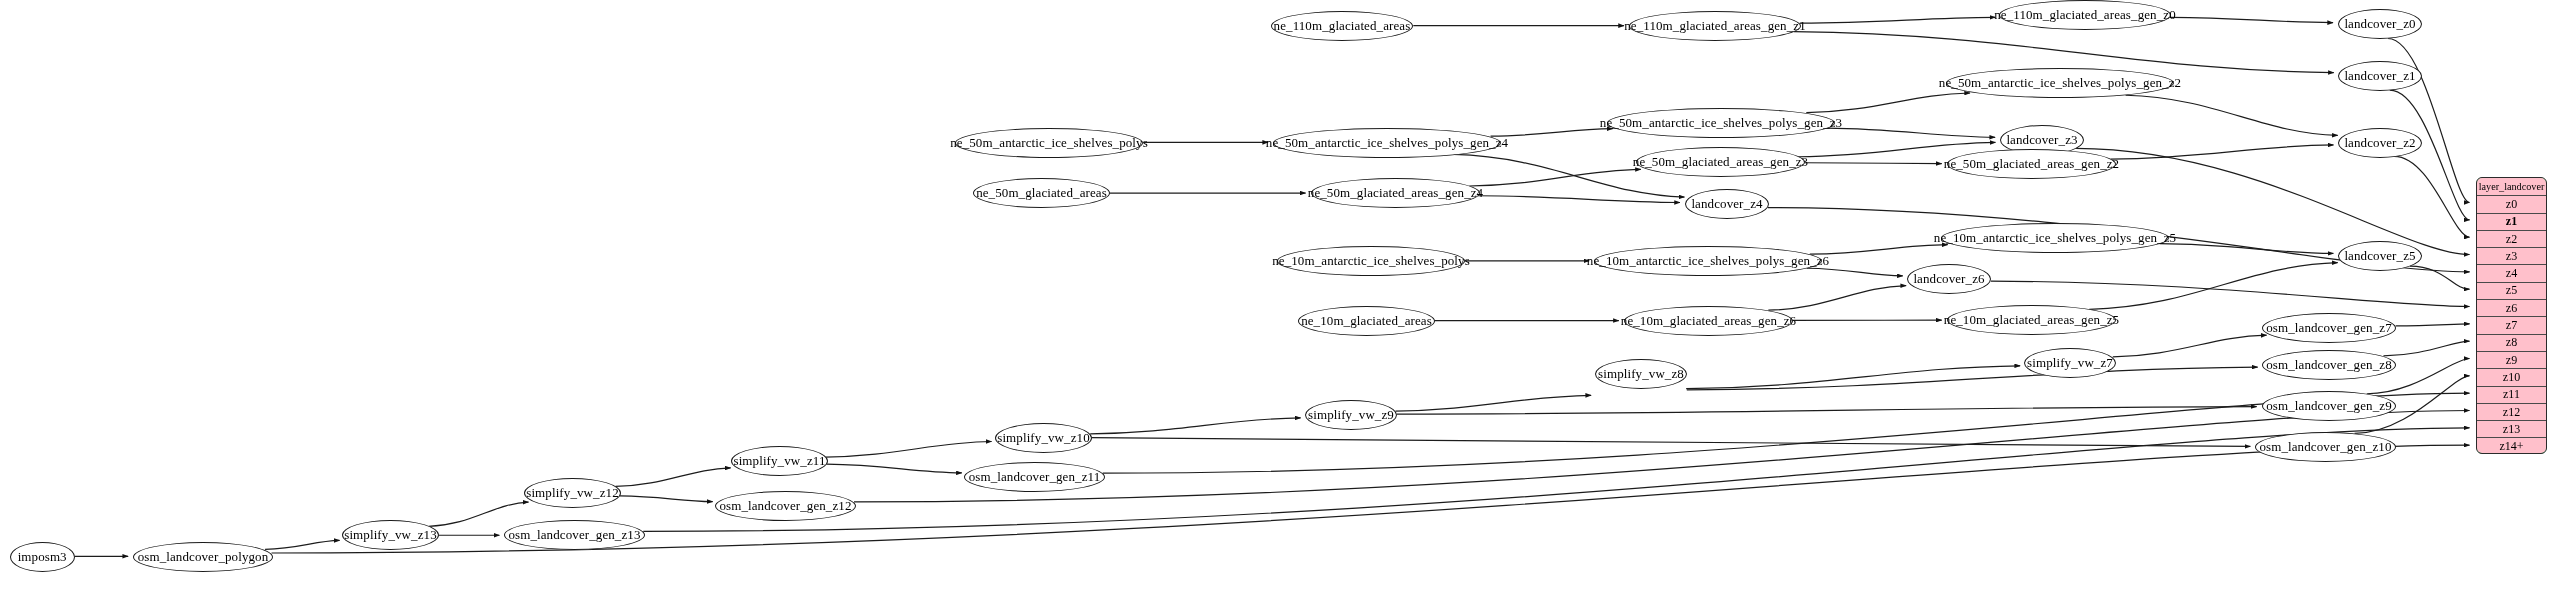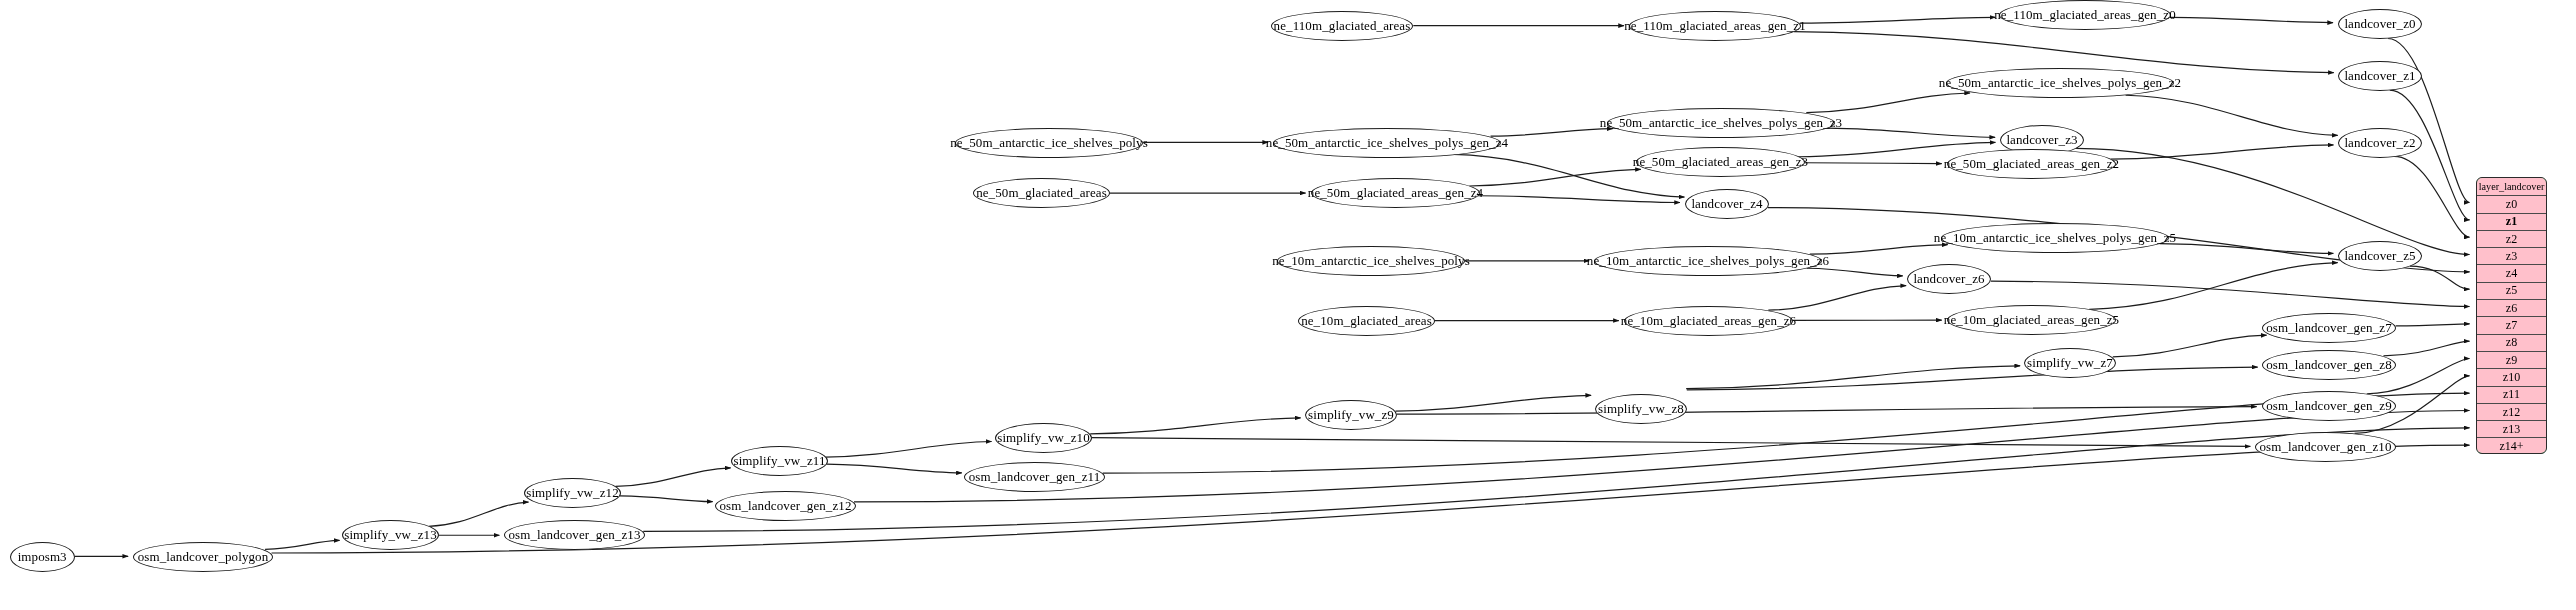--- a/index.html
+++ b/index.html
@@ -159,21 +159,21 @@
       </div>
       <div class="node" style="left: 2262px; top: 313px; width: 134px; height: 30px;">
         <span>osm_landcover_gen_z7</span>
       </div>
       <div class="node" style="left: 2024px; top: 348px; width: 92px; height: 30px;">
         <span>simplify_vw_z7</span>
       </div>
       <div class="node" style="left: 2262px; top: 350px; width: 134px; height: 30px;">
         <span>osm_landcover_gen_z8</span>
       </div>
-      <div class="node" style="left: 1595px; top: 394px; width: 92px; height: 30px; text-align: right;">
+      <div class="node" style="left: 1595px; top: 359px; width: 92px; height: 30px; text-align: right;">
         <span>simplify_vw_z8</span>
       </div>
       <div class="node" style="left: 2262px; top: 391px; width: 134px; height: 30px;">
         <span>osm_landcover_gen_z9</span>
       </div>
       <div class="node" style="left: 1305px; top: 400px; width: 92px; height: 30px;">
         <span>simplify_vw_z9</span>
       </div>
       <div class="node" style="left: 995px; top: 423px; width: 97px; height: 30px;">
         <span>simplify_vw_z10</span>

